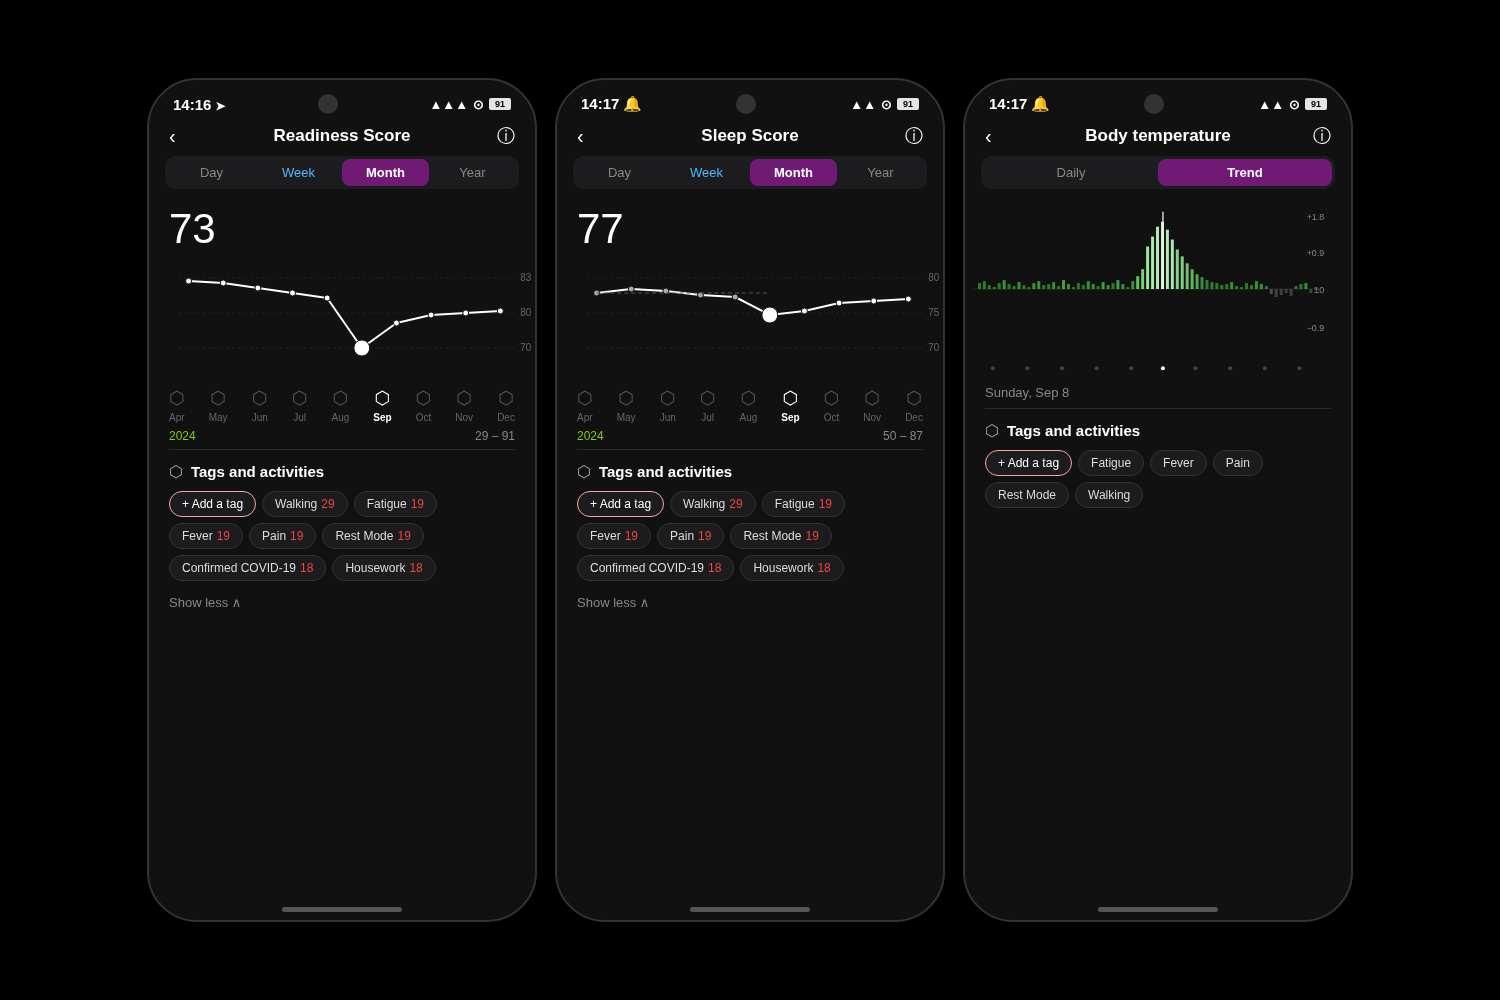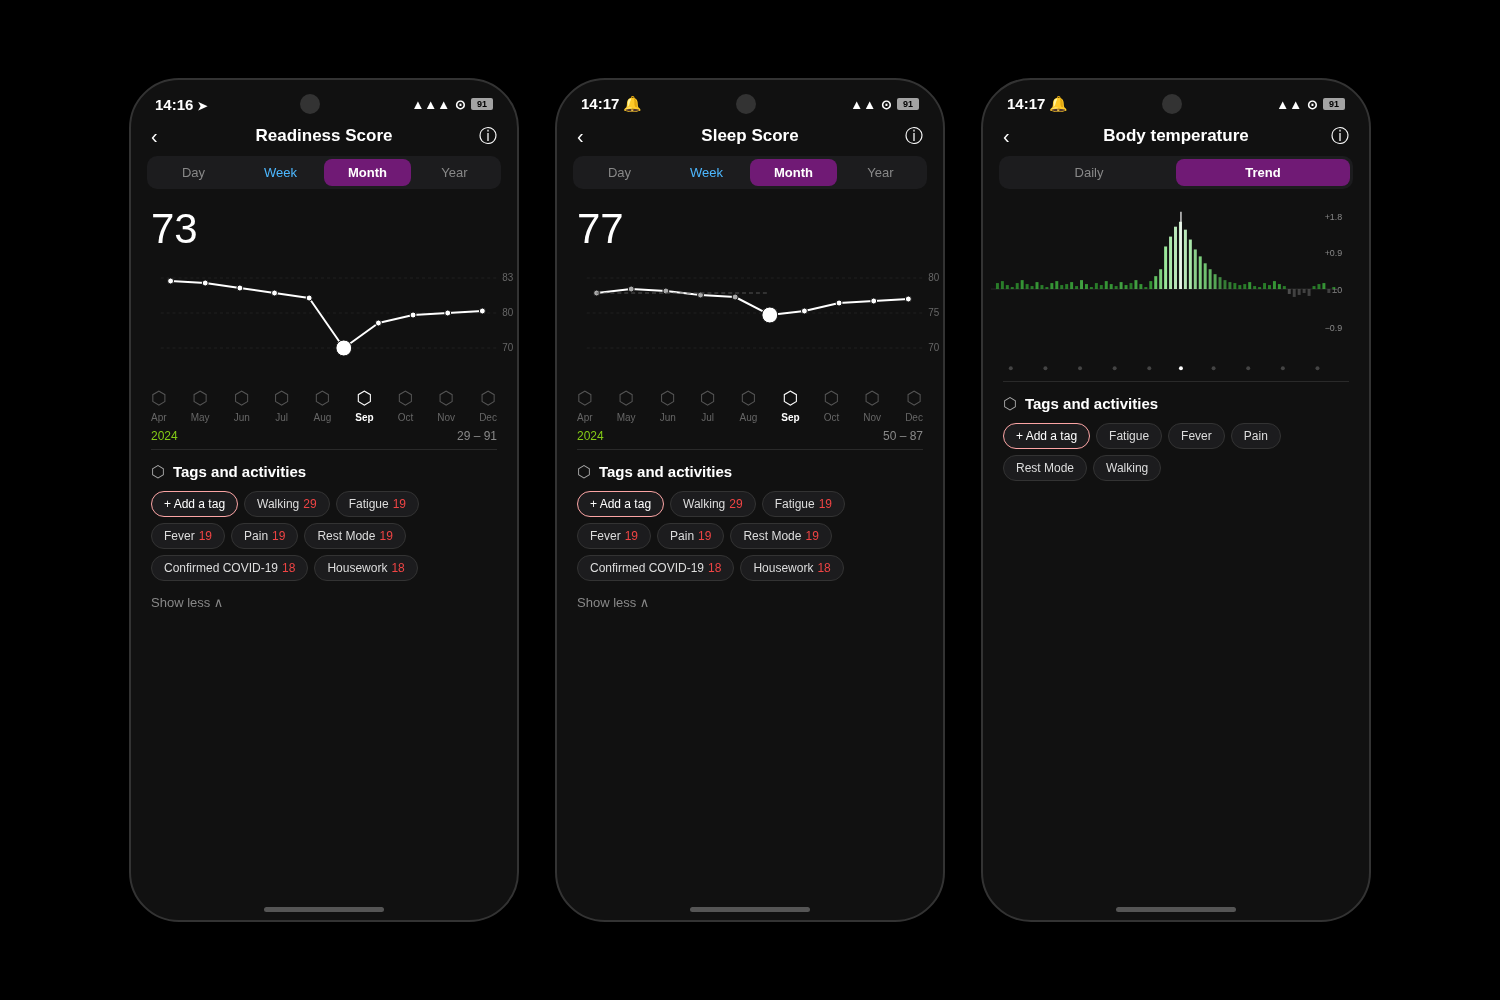--- a/index.html
+++ b/index.html
@@ -7,21 +7,21 @@
       background: #000;
       display: flex;
       justify-content: center;
       align-items: center;
       width: 1500px;
       height: 1000px;
       font-family: -apple-system, BlinkMacSystemFont, 'Helvetica Neue', sans-serif;
     }
     .phones-container {
       display: flex;
-      gap: 36px;
+      gap: 18px;
       align-items: center;
       justify-content: flex-start;
     }
     .phone {
       width: 390px;
       height: 844px;
       background: #111;
       border-radius: 50px;
       border: 2px solid #333;
       overflow: hidden;
@@ -39,21 +39,21 @@
       font-weight: 600;
       flex-shrink: 0;
     }
     .status-right {
       display: flex;
       align-items: center;
       gap: 5px;
       font-size: 13px;
     }
     .battery {
-      background: #a3a3a3;
+      background: #e5e5e5;
       border-radius: 2px;
       width: 22px;
       height: 12px;
       display: inline-flex;
       align-items: center;
       padding: 2px;
       font-size: 9px;
       color: #000;
       font-weight: 700;
       justify-content: center;
@@ -579,20 +579,21 @@
         <circle cx="90" cy="168" r="2" fill="#444"></circle>
         <circle cx="125" cy="168" r="2" fill="#444"></circle>
         <circle cx="160" cy="168" r="2" fill="#444"></circle>
         <circle cx="192" cy="168" r="2" fill="#fff"></circle>
         <circle cx="225" cy="168" r="2" fill="#444"></circle>
         <circle cx="260" cy="168" r="2" fill="#444"></circle>
         <circle cx="295" cy="168" r="2" fill="#444"></circle>
         <circle cx="330" cy="168" r="2" fill="#444"></circle>
       </svg>
     </div>
+    <div class="date-label">Sunday, Sep 8</div>
     <div class="divider"></div>
     <div class="tags-section">
       <div class="tags-title-row">
         <span style="color:#aaa;font-size:16px">⬡</span>
         <span class="tags-title">Tags and activities</span>
       </div>
       <div class="tags-row">
         <span class="tag add">+ Add a tag</span>
         <span class="tag">Fatigue</span>
         <span class="tag">Fever</span>

